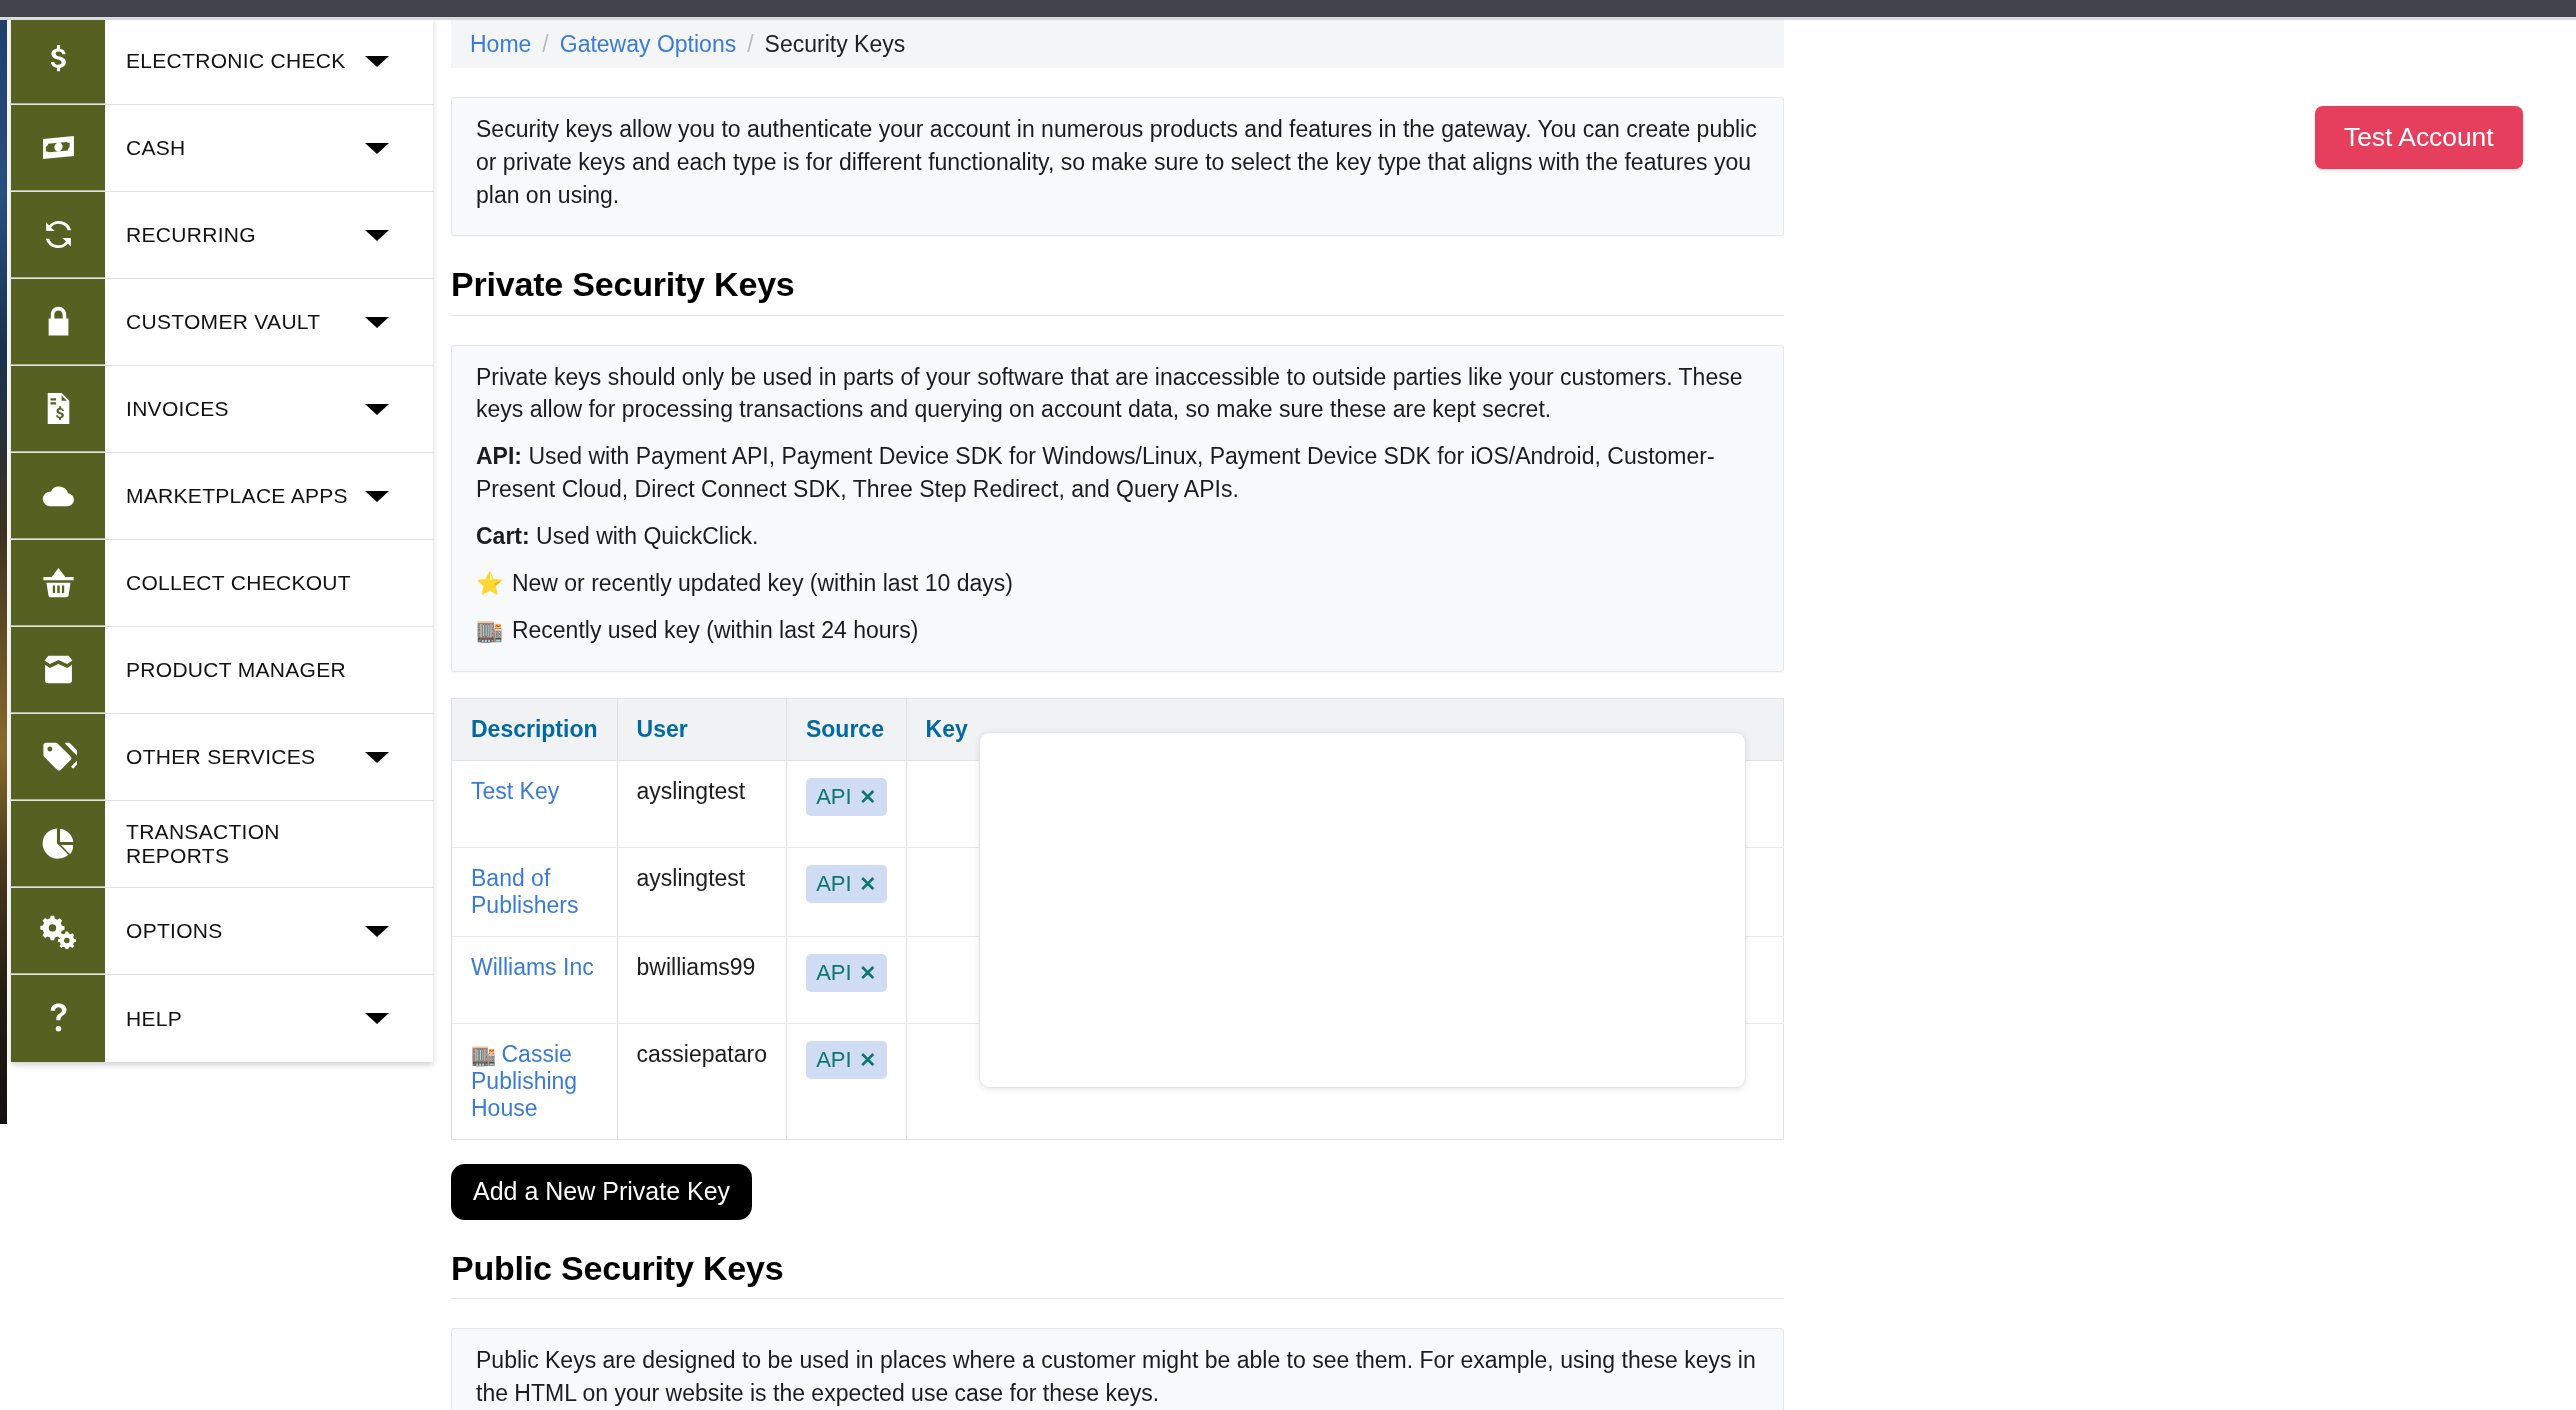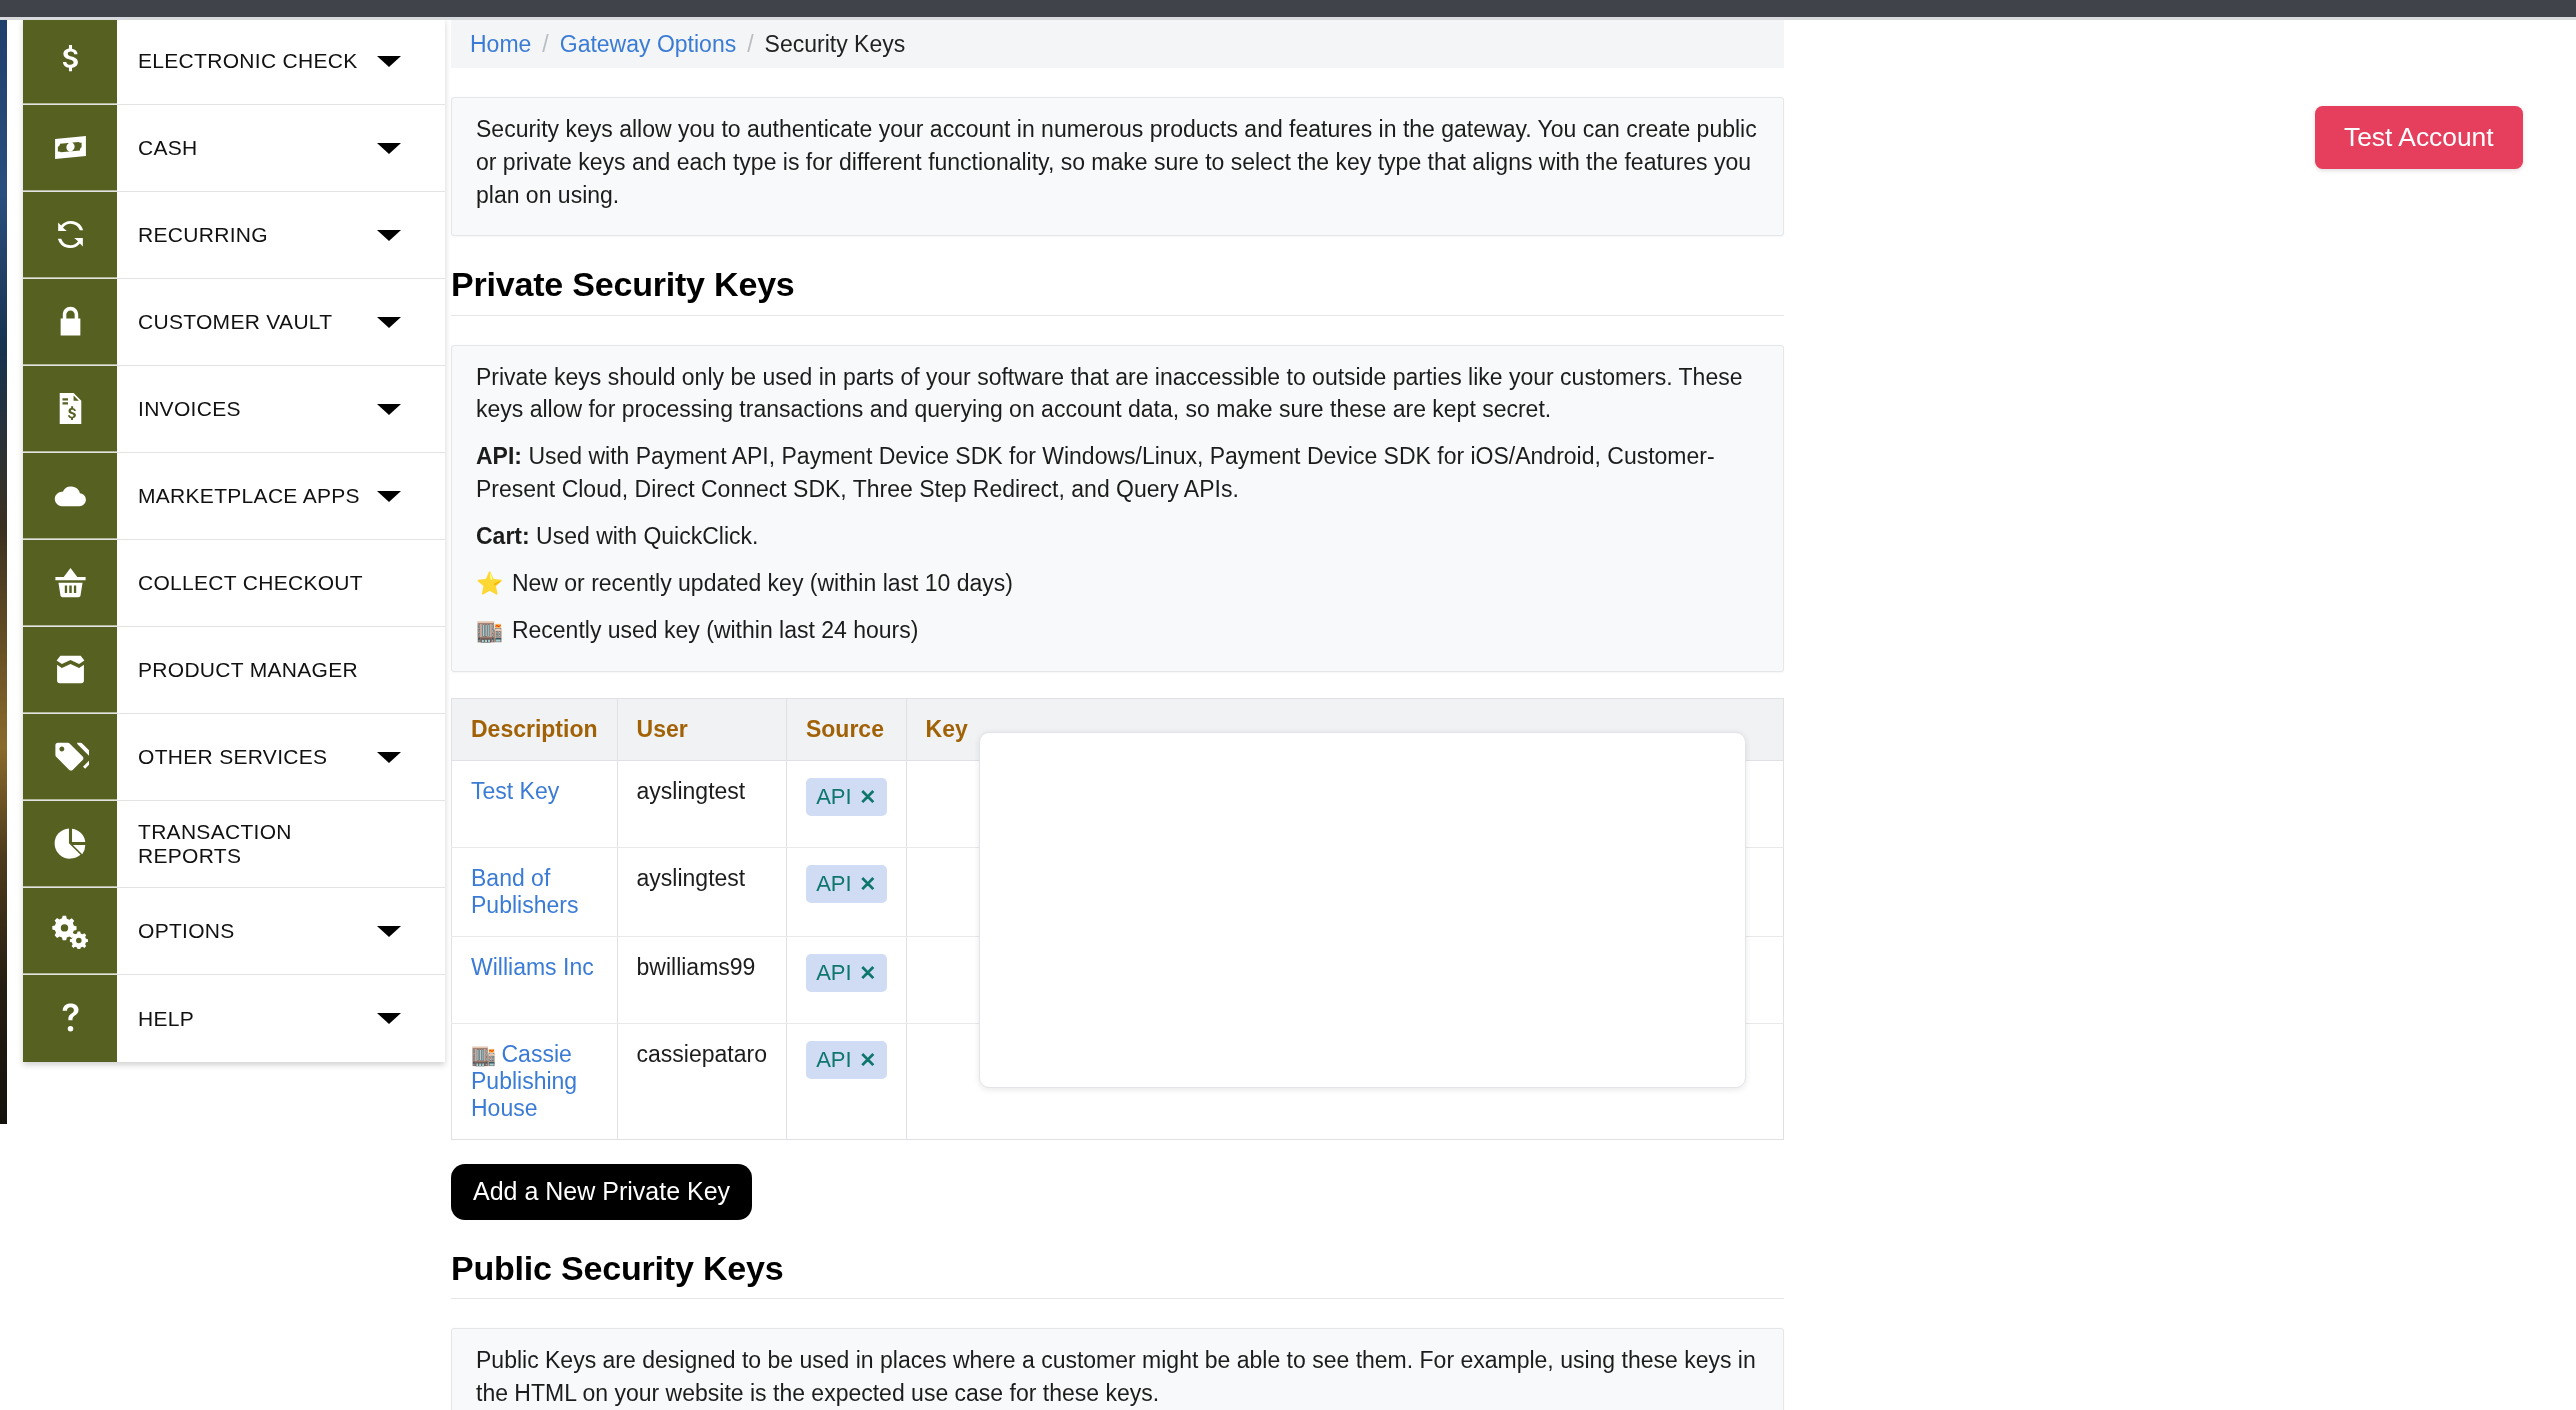--- a/index.html
+++ b/index.html
@@ -28,21 +28,21 @@
     position:absolute; left:0; top:0; width:2576px; height:17px;
     background:#40444a; z-index:40;
   }
   #top-bar-shadow{
     position:absolute; left:0; top:17px; width:2576px; height:2.6px;
     background:#d7d9dc; z-index:39;
   }
 
   
   #sidebar{
-    position:absolute; left:23px; top:18px; width:422px;
+    position:absolute; left:11px; top:18px; width:422px;
     z-index:20;
     box-shadow:0 2.6px 6px rgba(0,0,0,.18);
     background:#fff;
   }
   .nav-item{
     display:flex; align-items:stretch; height:87px;
     border-bottom:0.9px solid #e3e3e3; background:#ffffff;
     cursor:pointer;
   }
   .nav-item:last-child{ border-bottom:none; }
@@ -103,21 +103,21 @@
   .legend-emoji{ font-size:22px; line-height:1; }
 
   
   #keys-table-wrap{ margin-top:25.6px; position:relative; }
   table.keys{
     width:100%; border-collapse:collapse;
     border:0.9px solid #dfe1e4; background:#fff;
   }
   table.keys thead th{
     background:#f1f2f3; border-right:0.9px solid #dfe1e4; border-bottom:0.9px solid #dfe1e4;
-    text-align:left; padding:17px 19px; font-size:23px; font-weight:700; color:#a16207;
+    text-align:left; padding:17px 19px; font-size:23px; font-weight:700; color:#0369a1;
     height:53px;
   }
   table.keys thead th:last-child{ border-right:none; }
   table.keys tbody td{
     border-right:0.9px solid #dfe1e4; border-bottom:0.9px solid #e7e9eb;
     padding:17px 19px; height:87px; vertical-align:top; font-size:23px; color:#1c1c1c;
   }
   table.keys tbody tr:last-child td{ border-bottom:none; }
   table.keys tbody td:last-child{ border-right:none; }
   td.col-desc{ width:162px; }

